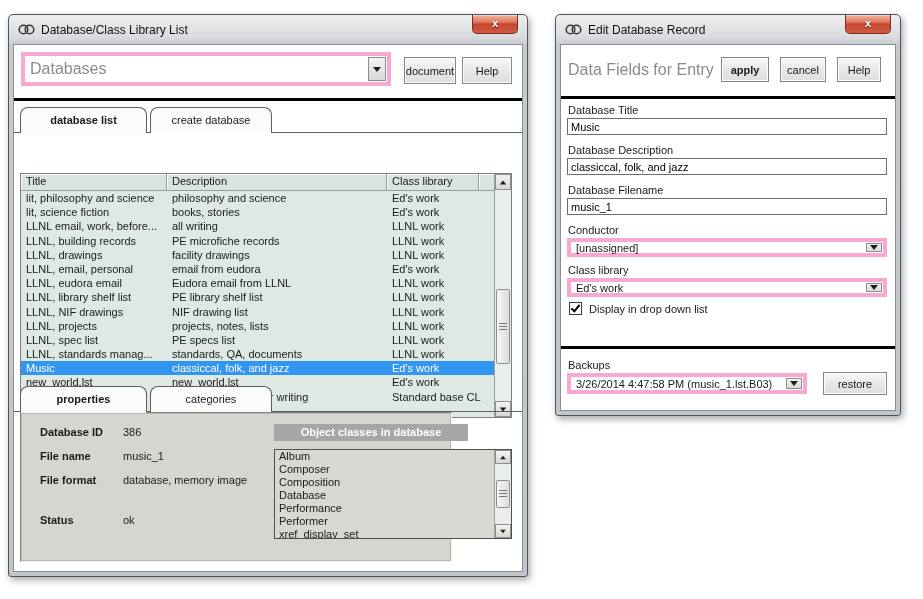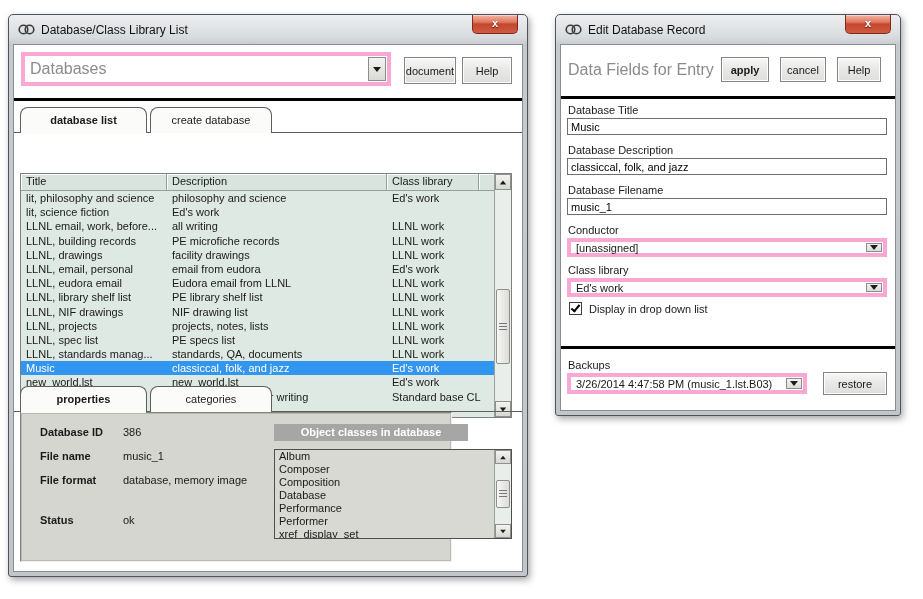--- a/index.html
+++ b/index.html
@@ -119,20 +119,21 @@
         <div class="th" style="flex:1;"></div>
       </div>
       <div class="trows">
           <div class="trow">
             <div class="tcell c0">lit, philosophy and science</div>
             <div class="tcell c1">philosophy and science</div>
             <div class="tcell c2">Ed's work</div>
           </div>
           <div class="trow">
             <div class="tcell c0">lit, science fiction</div>
+            <div class="tcell c1">books, stories</div>
             <div class="tcell c2">Ed's work</div>
           </div>
           <div class="trow">
             <div class="tcell c0">LLNL email, work, before...</div>
             <div class="tcell c1">all writing</div>
             <div class="tcell c2">LLNL work</div>
           </div>
           <div class="trow">
             <div class="tcell c0">LLNL, building records</div>
             <div class="tcell c1">PE microfiche records</div>

